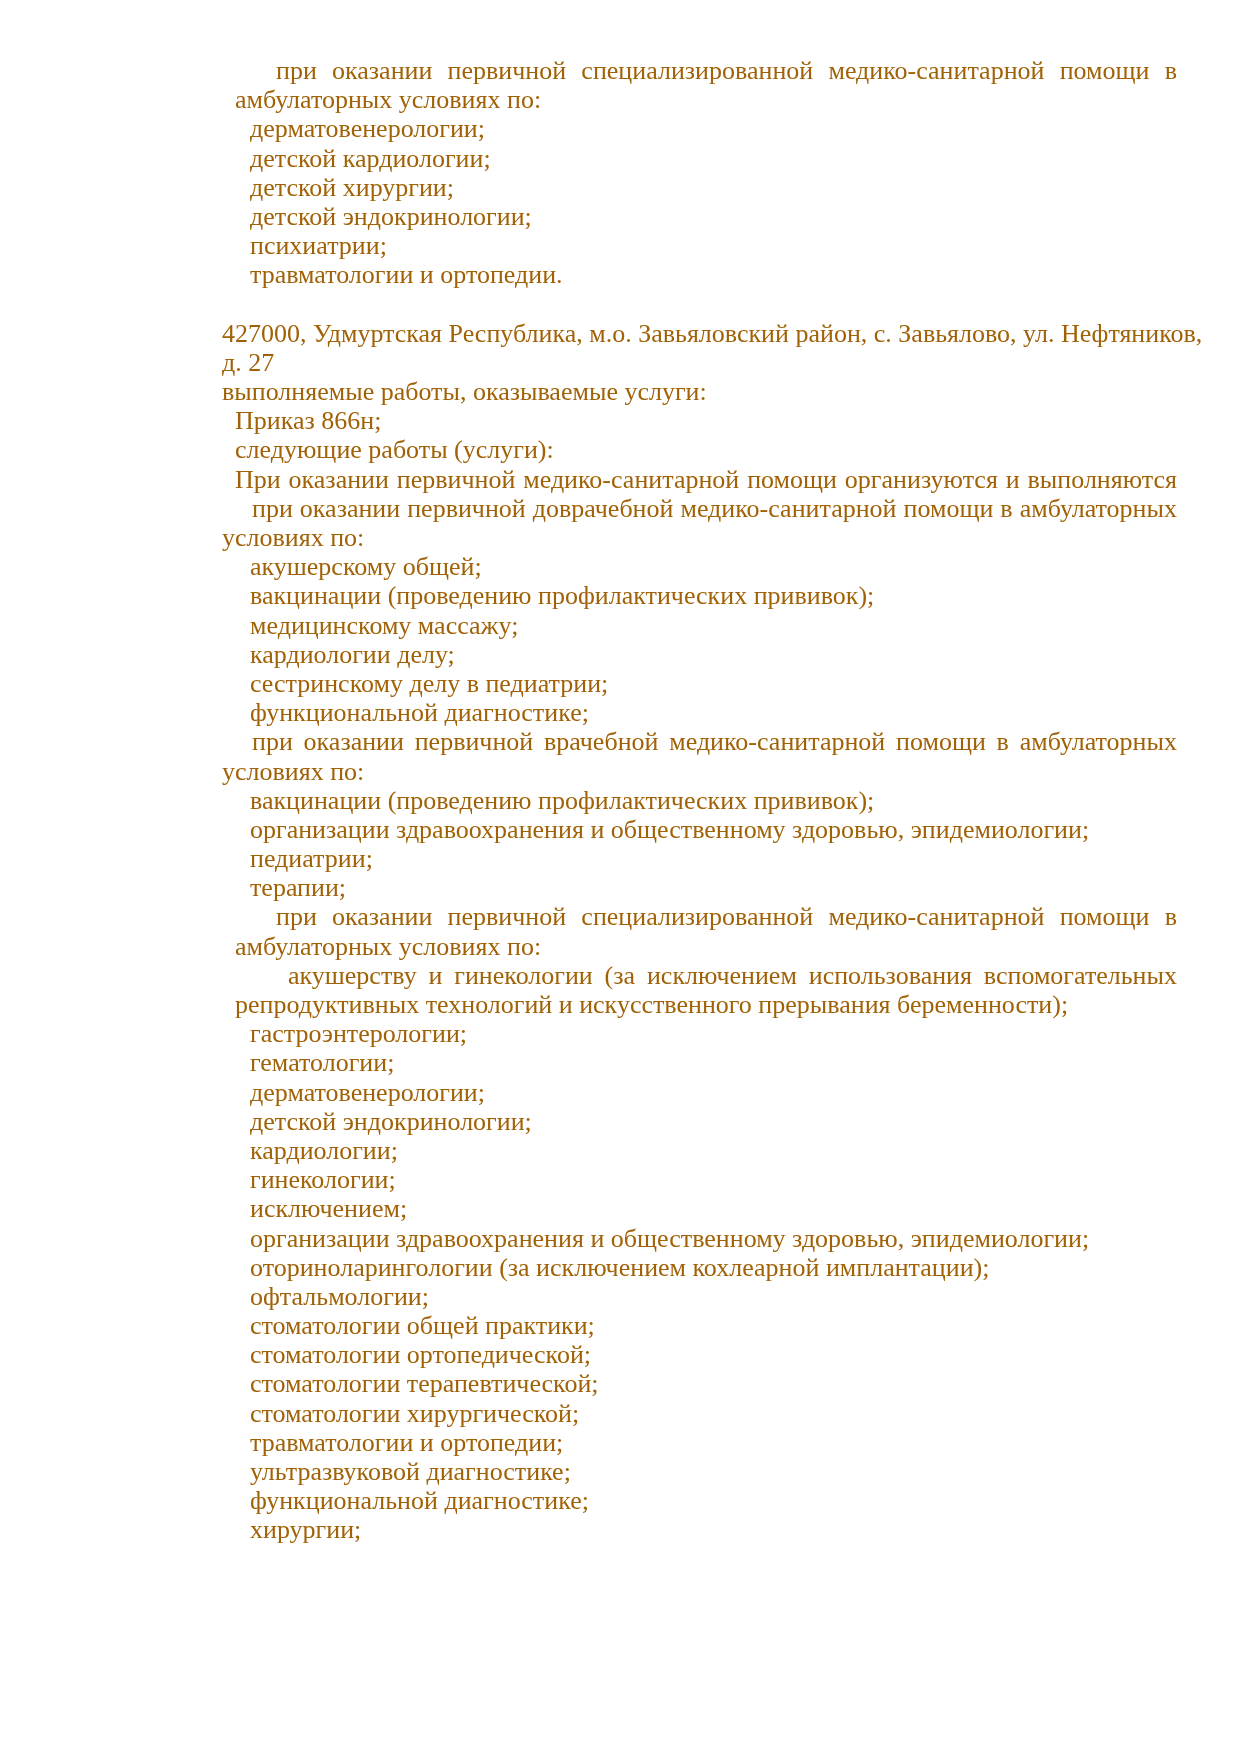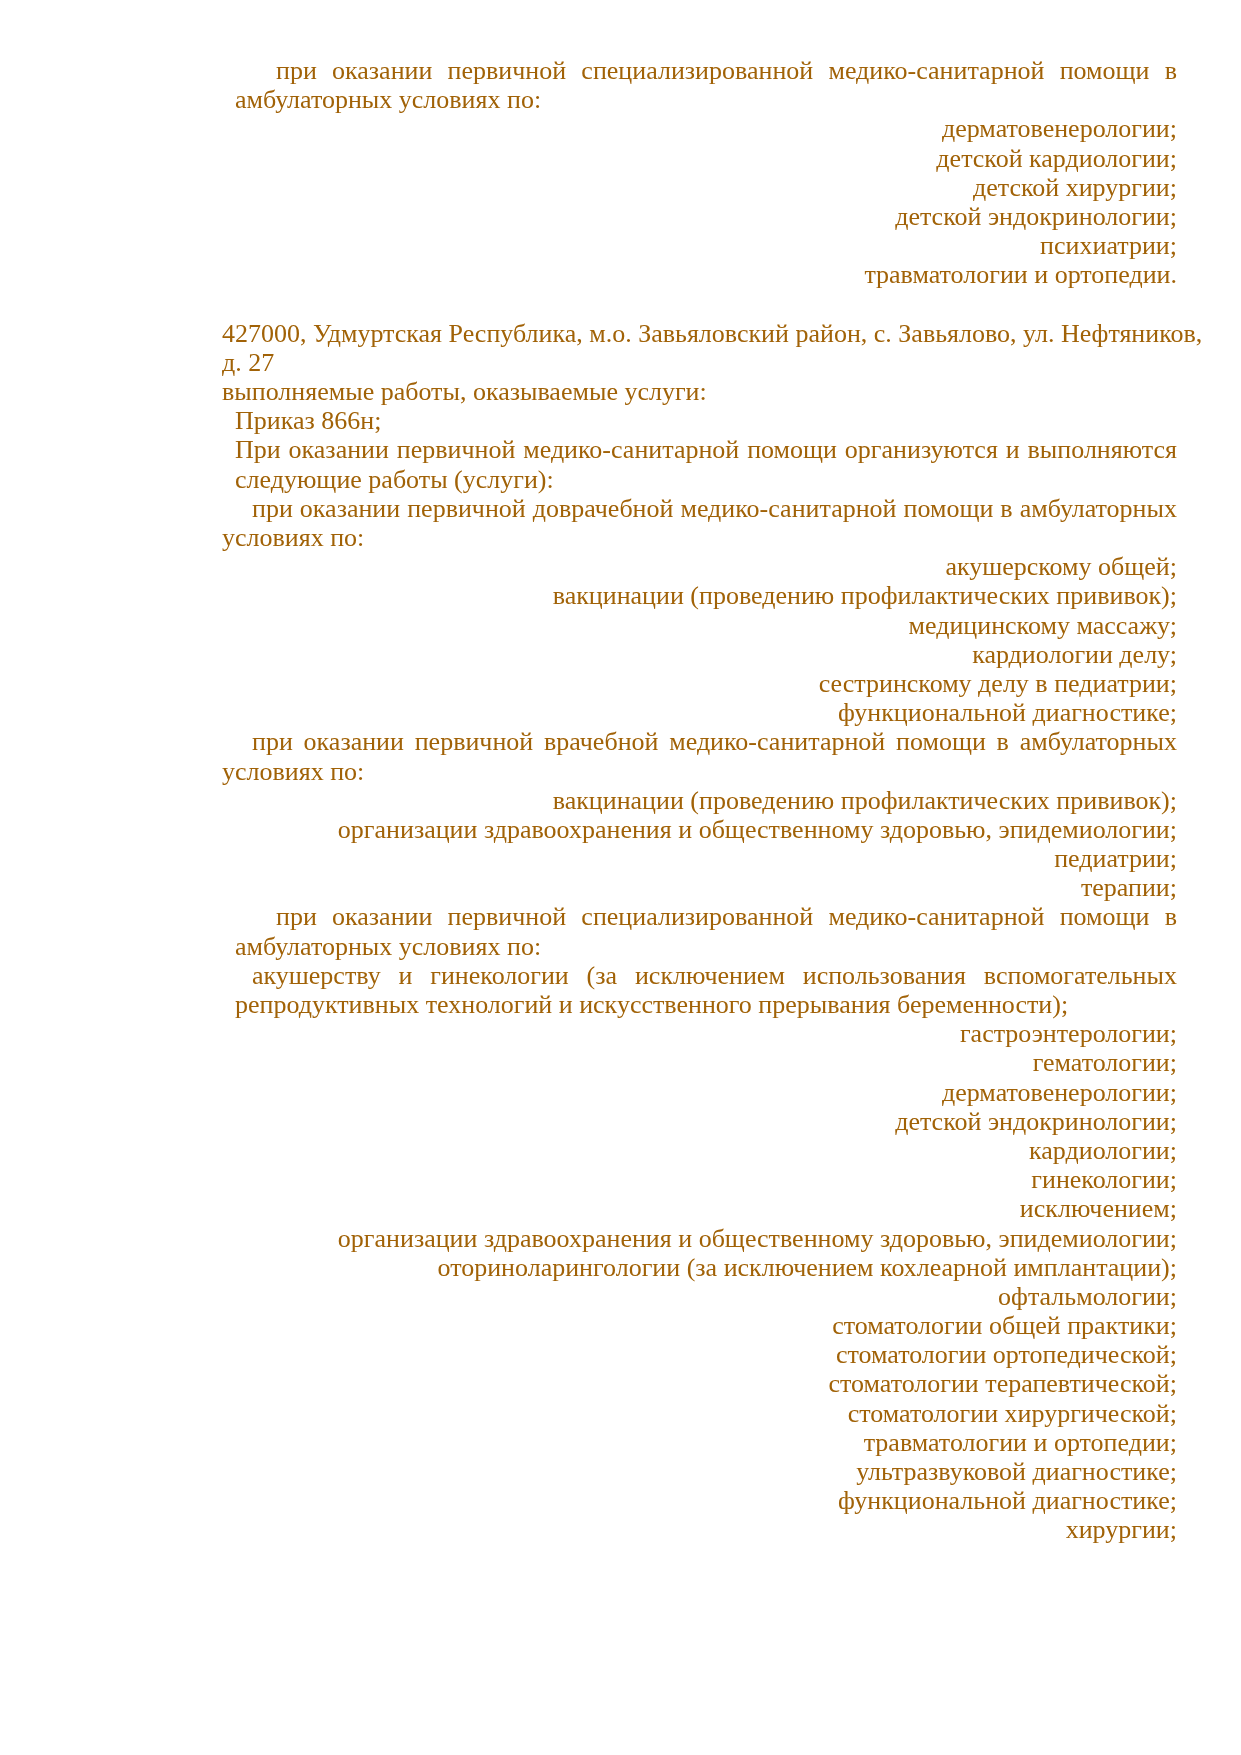--- a/index.html
+++ b/index.html
@@ -24,24 +24,24 @@
     font-size: 26px;
     line-height: 29.2px;
   }
   .ln {
     height: 29.2px;
     white-space: nowrap;
   }
   
   .i0 { margin-left: 0; }
   .i1 { margin-left: 13px; }   
-  .i2 { margin-left: 28px; text-align: right; }   
+  .i2 { margin-left: 28px; }   
   .f1 { margin-left: 30px; }   
   .f2 { margin-left: 54px; }   
-  .f3 { margin-left: 30px; }   
+  .f3 { margin-left: 66px; }   
   
   .just {
     white-space: normal;
     text-align: justify;
     text-align-last: justify;
   }
 </style>
 </head>
 <body>
 
@@ -52,22 +52,22 @@
     <div class="ln i2">детской кардиологии;</div>
     <div class="ln i2">детской хирургии;</div>
     <div class="ln i2">детской эндокринологии;</div>
     <div class="ln i2">психиатрии;</div>
     <div class="ln i2">травматологии и ортопедии.</div>
     <div class="ln i0">&nbsp;</div>
     <div class="ln i0">427000, Удмуртская Республика, м.о. Завьяловский район, с. Завьялово, ул. Нефтяников,</div>
     <div class="ln i0">д. 27</div>
     <div class="ln i0">выполняемые работы, оказываемые услуги:</div>
     <div class="ln i1">Приказ 866н;</div>
+    <div class="ln i1">следующие работы (услуги):</div>
     <div class="ln i1 just">При оказании первичной медико-санитарной помощи организуются и выполняются</div>
-    <div class="ln i1">следующие работы (услуги):</div>
     <div class="ln f1 just">при оказании первичной доврачебной медико-санитарной помощи в амбулаторных</div>
     <div class="ln i0">условиях по:</div>
     <div class="ln i2">акушерскому общей;</div>
     <div class="ln i2">вакцинации (проведению профилактических прививок);</div>
     <div class="ln i2">медицинскому массажу;</div>
     <div class="ln i2">кардиологии делу;</div>
     <div class="ln i2">сестринскому делу в педиатрии;</div>
     <div class="ln i2">функциональной диагностике;</div>
     <div class="ln f1 just">при оказании первичной врачебной медико-санитарной помощи в амбулаторных</div>
     <div class="ln i0">условиях по:</div>

